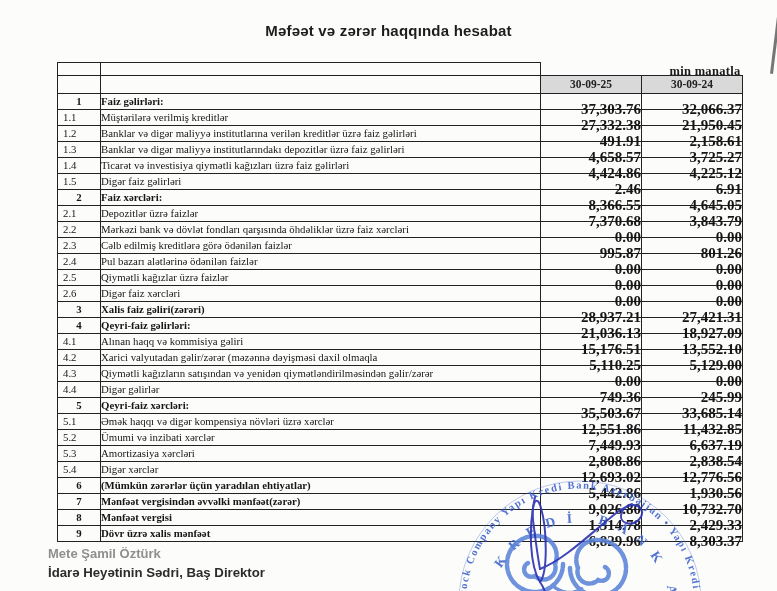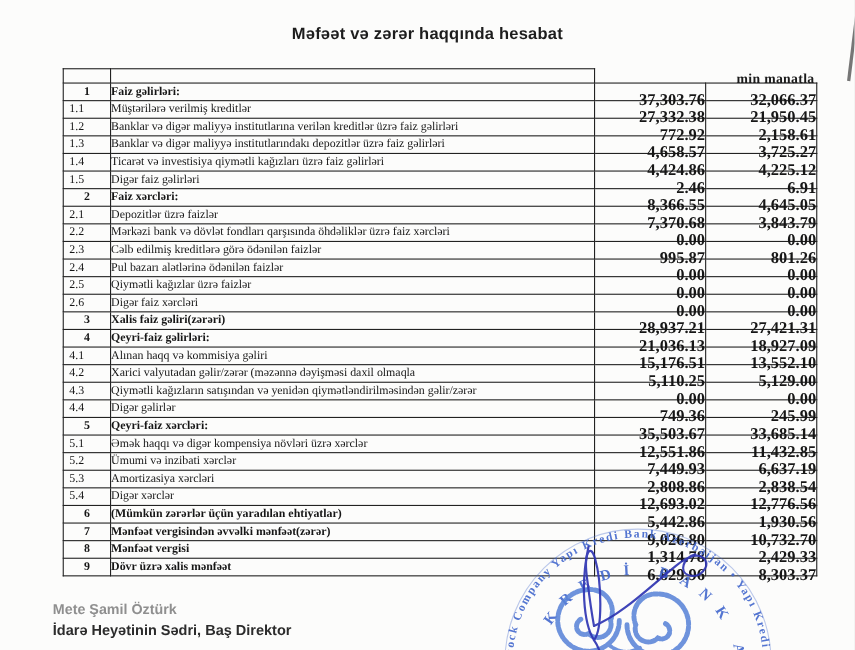--- a/index.html
+++ b/index.html
@@ -68,38 +68,44 @@
           <col class="c-v2">
       </colgroup>
       <thead>
         <tr class="strip">
           <td></td>
           <td></td>
           <td class="free" colspan="2">
             <span>min manatla</span>
           </td>
         </tr>
+        <tr class="dates">
+          <td></td>
+          <td></td>
+          <td class="date">30-09-25</td>
+          <td class="date">30-09-24</td>
+        </tr>
       </thead>
       <tbody>
           <tr class="datarow bold">
             <td class="no">1</td>
             <td class="label">Faiz gəlirləri:</td>
             <td class="val"><span class="vshift">37,303.76</span></td>
             <td class="val"><span class="vshift">32,066.37</span></td>
           </tr>
           <tr class="datarow">
             <td class="no sub">1.1</td>
             <td class="label">Müştərilərə verilmiş kreditlər</td>
             <td class="val"><span class="vshift">27,332.38</span></td>
             <td class="val"><span class="vshift">21,950.45</span></td>
           </tr>
           <tr class="datarow">
             <td class="no sub">1.2</td>
             <td class="label">Banklar və digər maliyyə institutlarına verilən kreditlər üzrə faiz gəlirləri</td>
-            <td class="val"><span class="vshift">772.92</span></td>
+            <td class="val"><span class="vshift">491.91</span></td>
             <td class="val"><span class="vshift">2,158.61</span></td>
           </tr>
           <tr class="datarow">
             <td class="no sub">1.3</td>
             <td class="label">Banklar və digər maliyyə institutlarındakı depozitlər üzrə faiz gəlirləri</td>
             <td class="val"><span class="vshift">4,658.57</span></td>
             <td class="val"><span class="vshift">3,725.27</span></td>
           </tr>
           <tr class="datarow">
             <td class="no sub">1.4</td>

